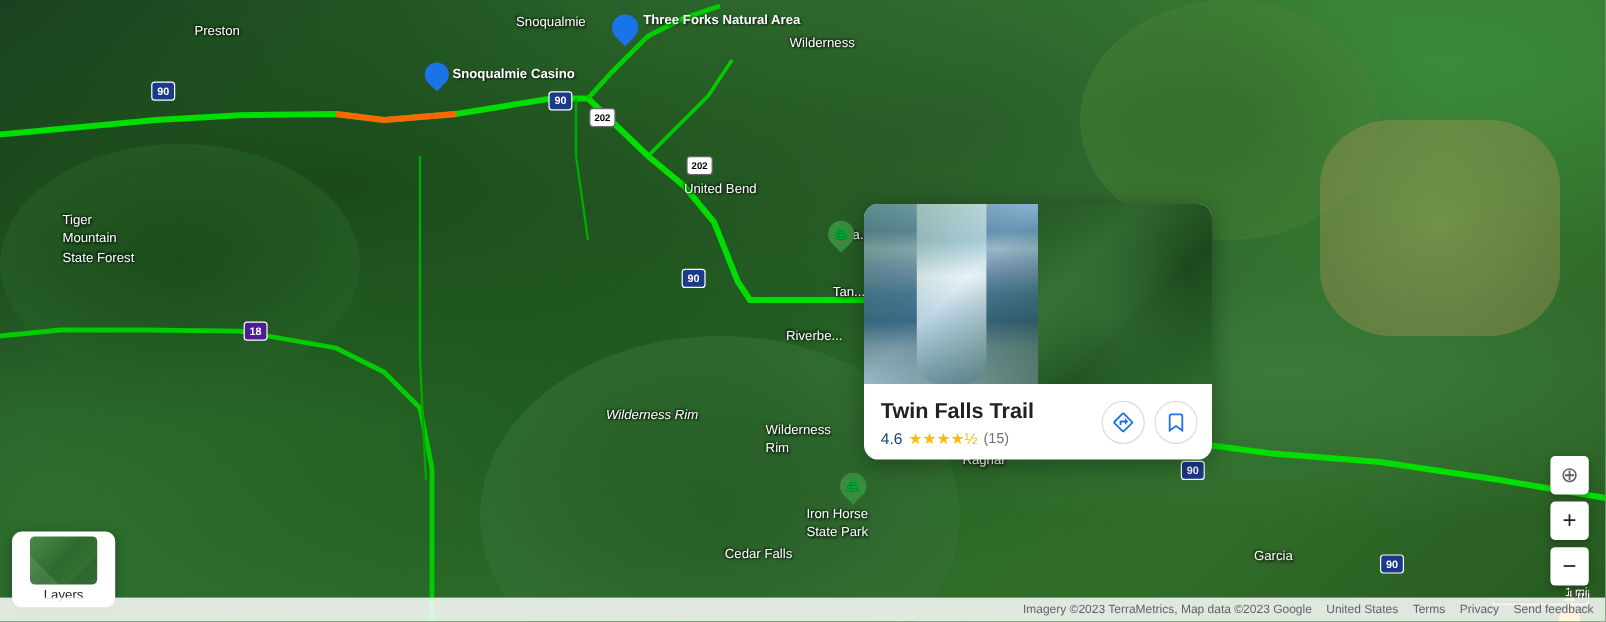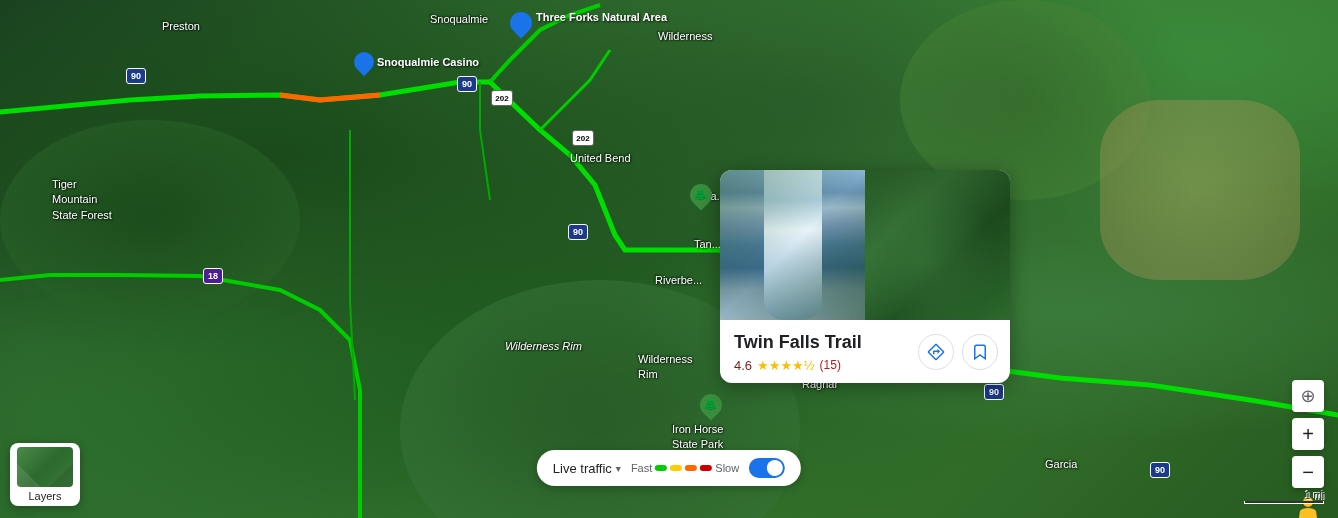--- a/index.html
+++ b/index.html
@@ -182,26 +182,26 @@
     #card-rating-row {
       display: flex;
       align-items: center;
       gap: 5px;
       margin-top: 4px;
     }
 
     #card-rating-num {
       font-size: 13px;
       font-weight: 500;
-      color: #7f1d1d;
+      color: #0c4a6e;
     }
 
     #card-reviews {
       font-size: 12px;
-      color: #b91c1c;
+      color: #737373;
     }
 
     .card-icon-btn {
       width: 36px;
       height: 36px;
       border: 1px solid #dadce0;
       border-radius: 50%;
       display: flex;
       align-items: center;
       justify-content: center;
@@ -274,21 +274,21 @@
       height: 16px;
       background: white;
       border-radius: 50%;
     }
 
     
     #layers-btn {
       position: absolute;
       bottom: 12px;
       left: 10px;
-      width: 70px;
+      width: 86px;
       background: white;
       border-radius: 8px;
       box-shadow: 0 2px 8px rgba(0,0,0,0.3);
       padding: 4px 6px;
       display: flex;
       flex-direction: column;
       align-items: center;
       cursor: pointer;
       z-index: 50;
     }
@@ -510,35 +510,20 @@
           </svg>
       </button>
       <button class="card-icon-btn" title="Save" style="color:#1a73e8;">
         <svg width="18" height="18" viewBox="0 0 24 24" fill="none" stroke="#1a73e8" stroke-width="2">
             <path d="M19 21l-7-5-7 5V5a2 2 0 0 1 2-2h10a2 2 0 0 1 2 2z"></path>
           </svg>
       </button>
     </div>
   </div>
 
-  <div id="traffic-bar">
-    <div id="traffic-label">
-      <span>Live traffic</span>
-      <span id="traffic-chevron">▾</span>
-    </div>
-    <div class="traffic-legend">
-      <span>Fast</span>
-      <div class="traffic-dot" style="background:#00cc00;"></div>
-      <div class="traffic-dot" style="background:#ffcc00;"></div>
-      <div class="traffic-dot" style="background:#ff6600;"></div>
-      <div class="traffic-dot" style="background:#cc0000;"></div>
-      <span>Slow</span>
-    </div>
-    <div id="traffic-toggle"></div>
-  </div>
 
   <div id="layers-btn">
     <div id="layers-map-preview"></div>
     <span id="layers-text">Layers</span>
   </div>
 
   <div id="map-controls">
     <div class="map-ctrl-btn" style="font-size:18px;color:#5f6368;">⊕</div>
     <div class="map-ctrl-btn" style="font-size:20px;font-weight:300;">+</div>
     <div class="map-ctrl-btn" style="font-size:20px;font-weight:300;">−</div>
@@ -548,13 +533,20 @@
         <path d="M4 15 Q6 12 12 12 Q18 12 20 15 L22 28 L16 28 L14 22 L14 36 L10 36 L10 22 L8 28 L2 28 Z" fill="#fbbf24"></path>
       </svg>
     </div>
   </div>
 
   <div id="scale-bar">
     <div class="scale-text">1 mi</div>
     <div class="scale-line"></div>
   </div>
 
+  <div id="attribution">
+    <span>Imagery ©2023 TerraMetrics, Map data ©2023 Google</span>
+    <a href="#">United States</a>
+    <a href="#">Terms</a>
+    <a href="#">Privacy</a>
+    <a href="#">Send feedback</a>
+  </div>
 </div>
 
 </body></html>

